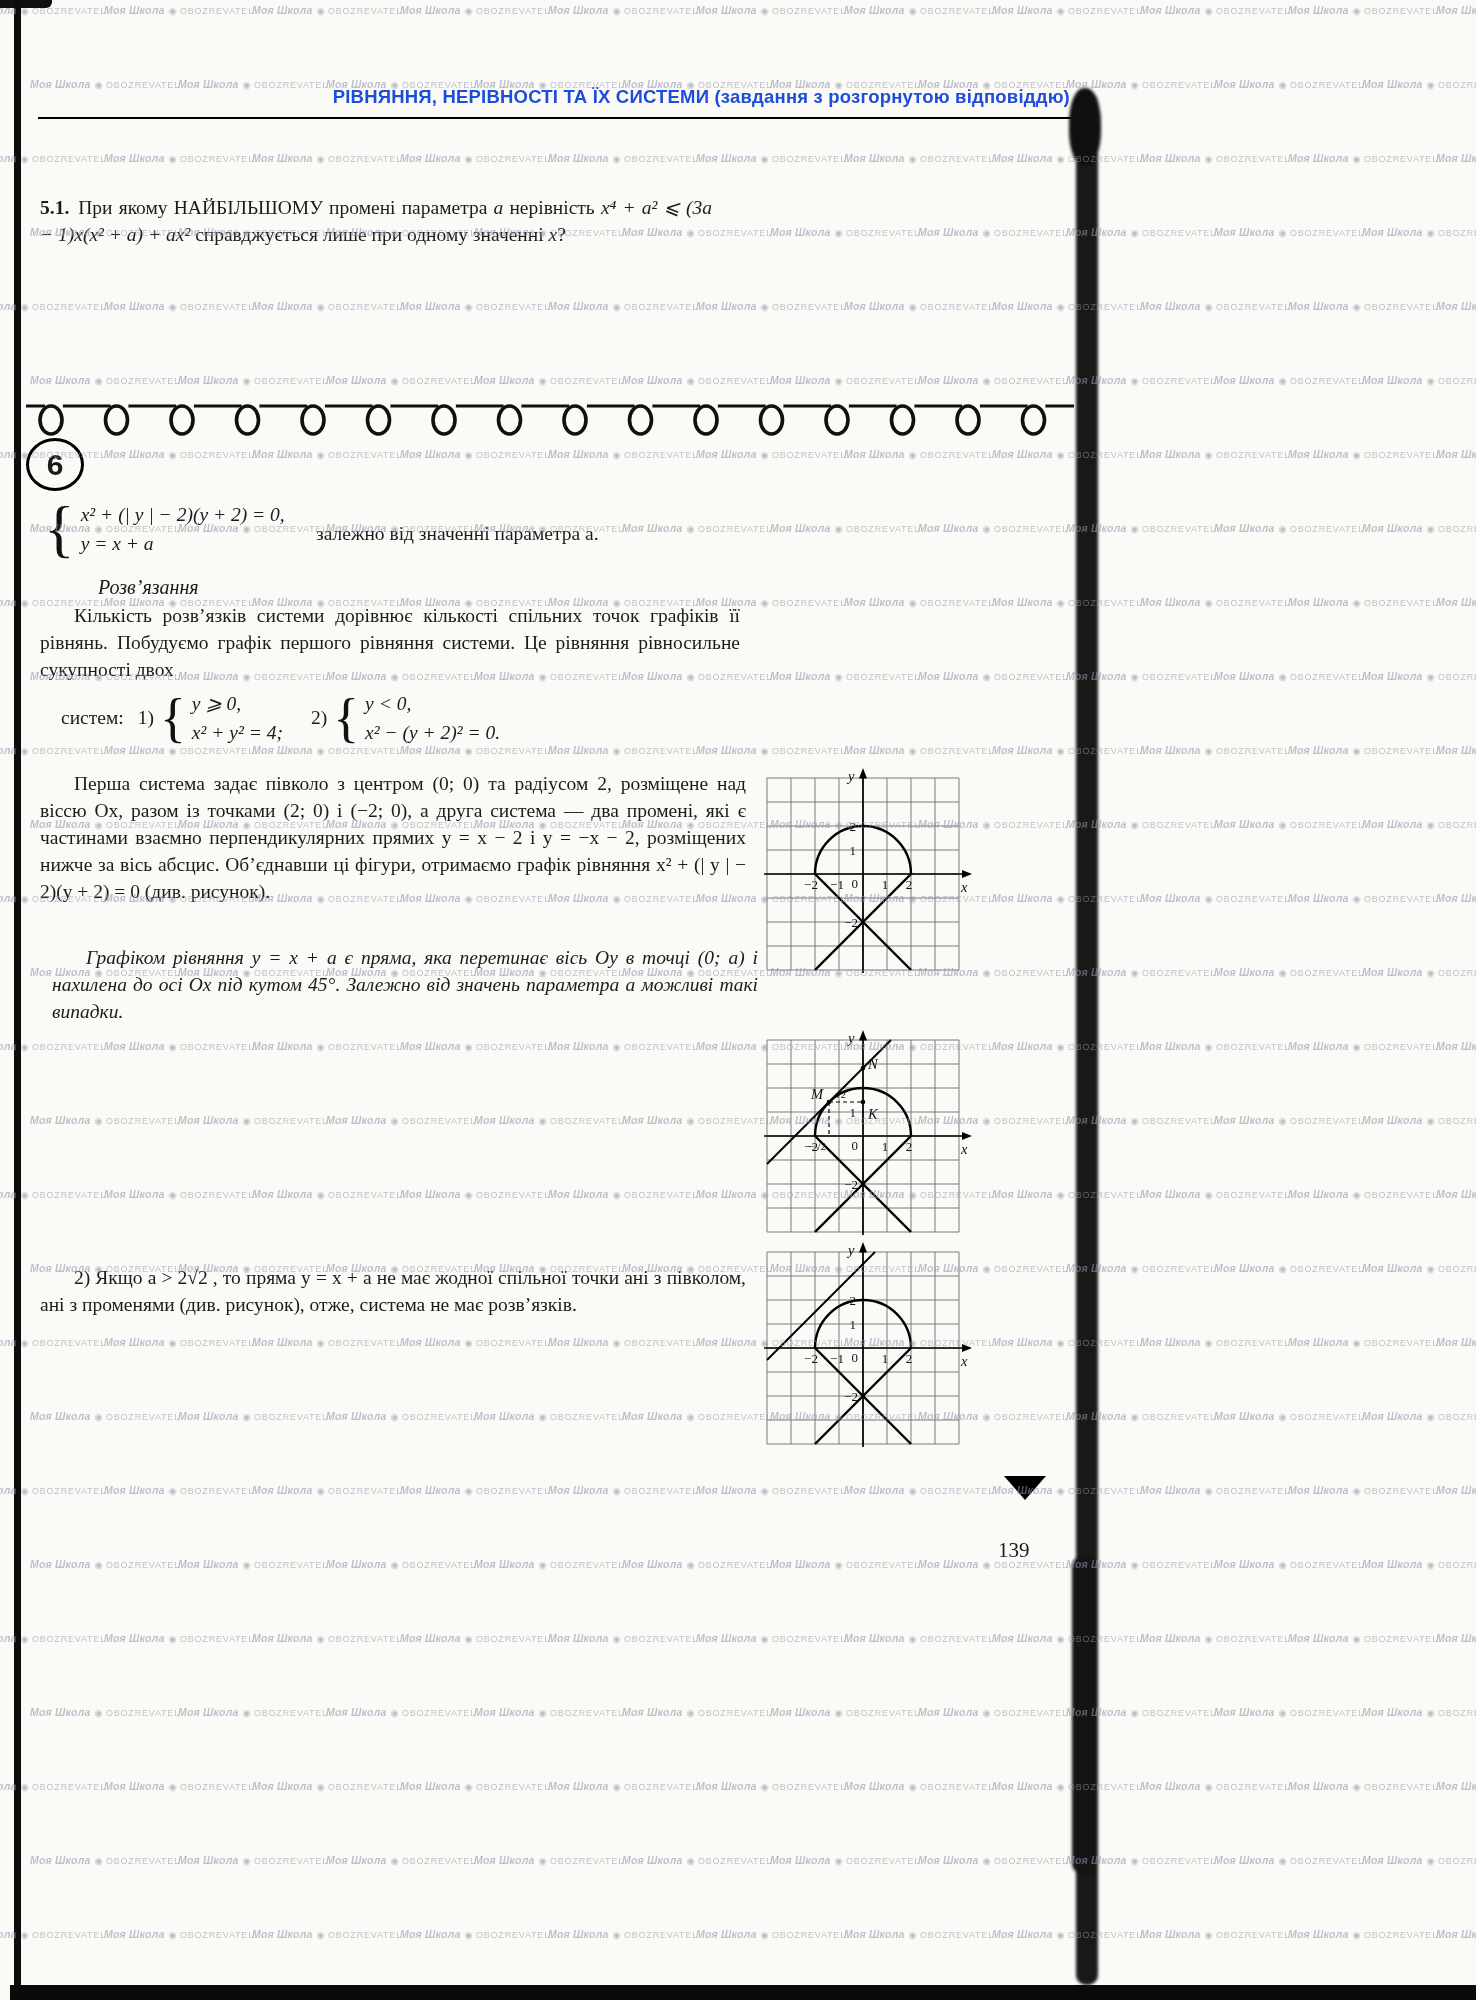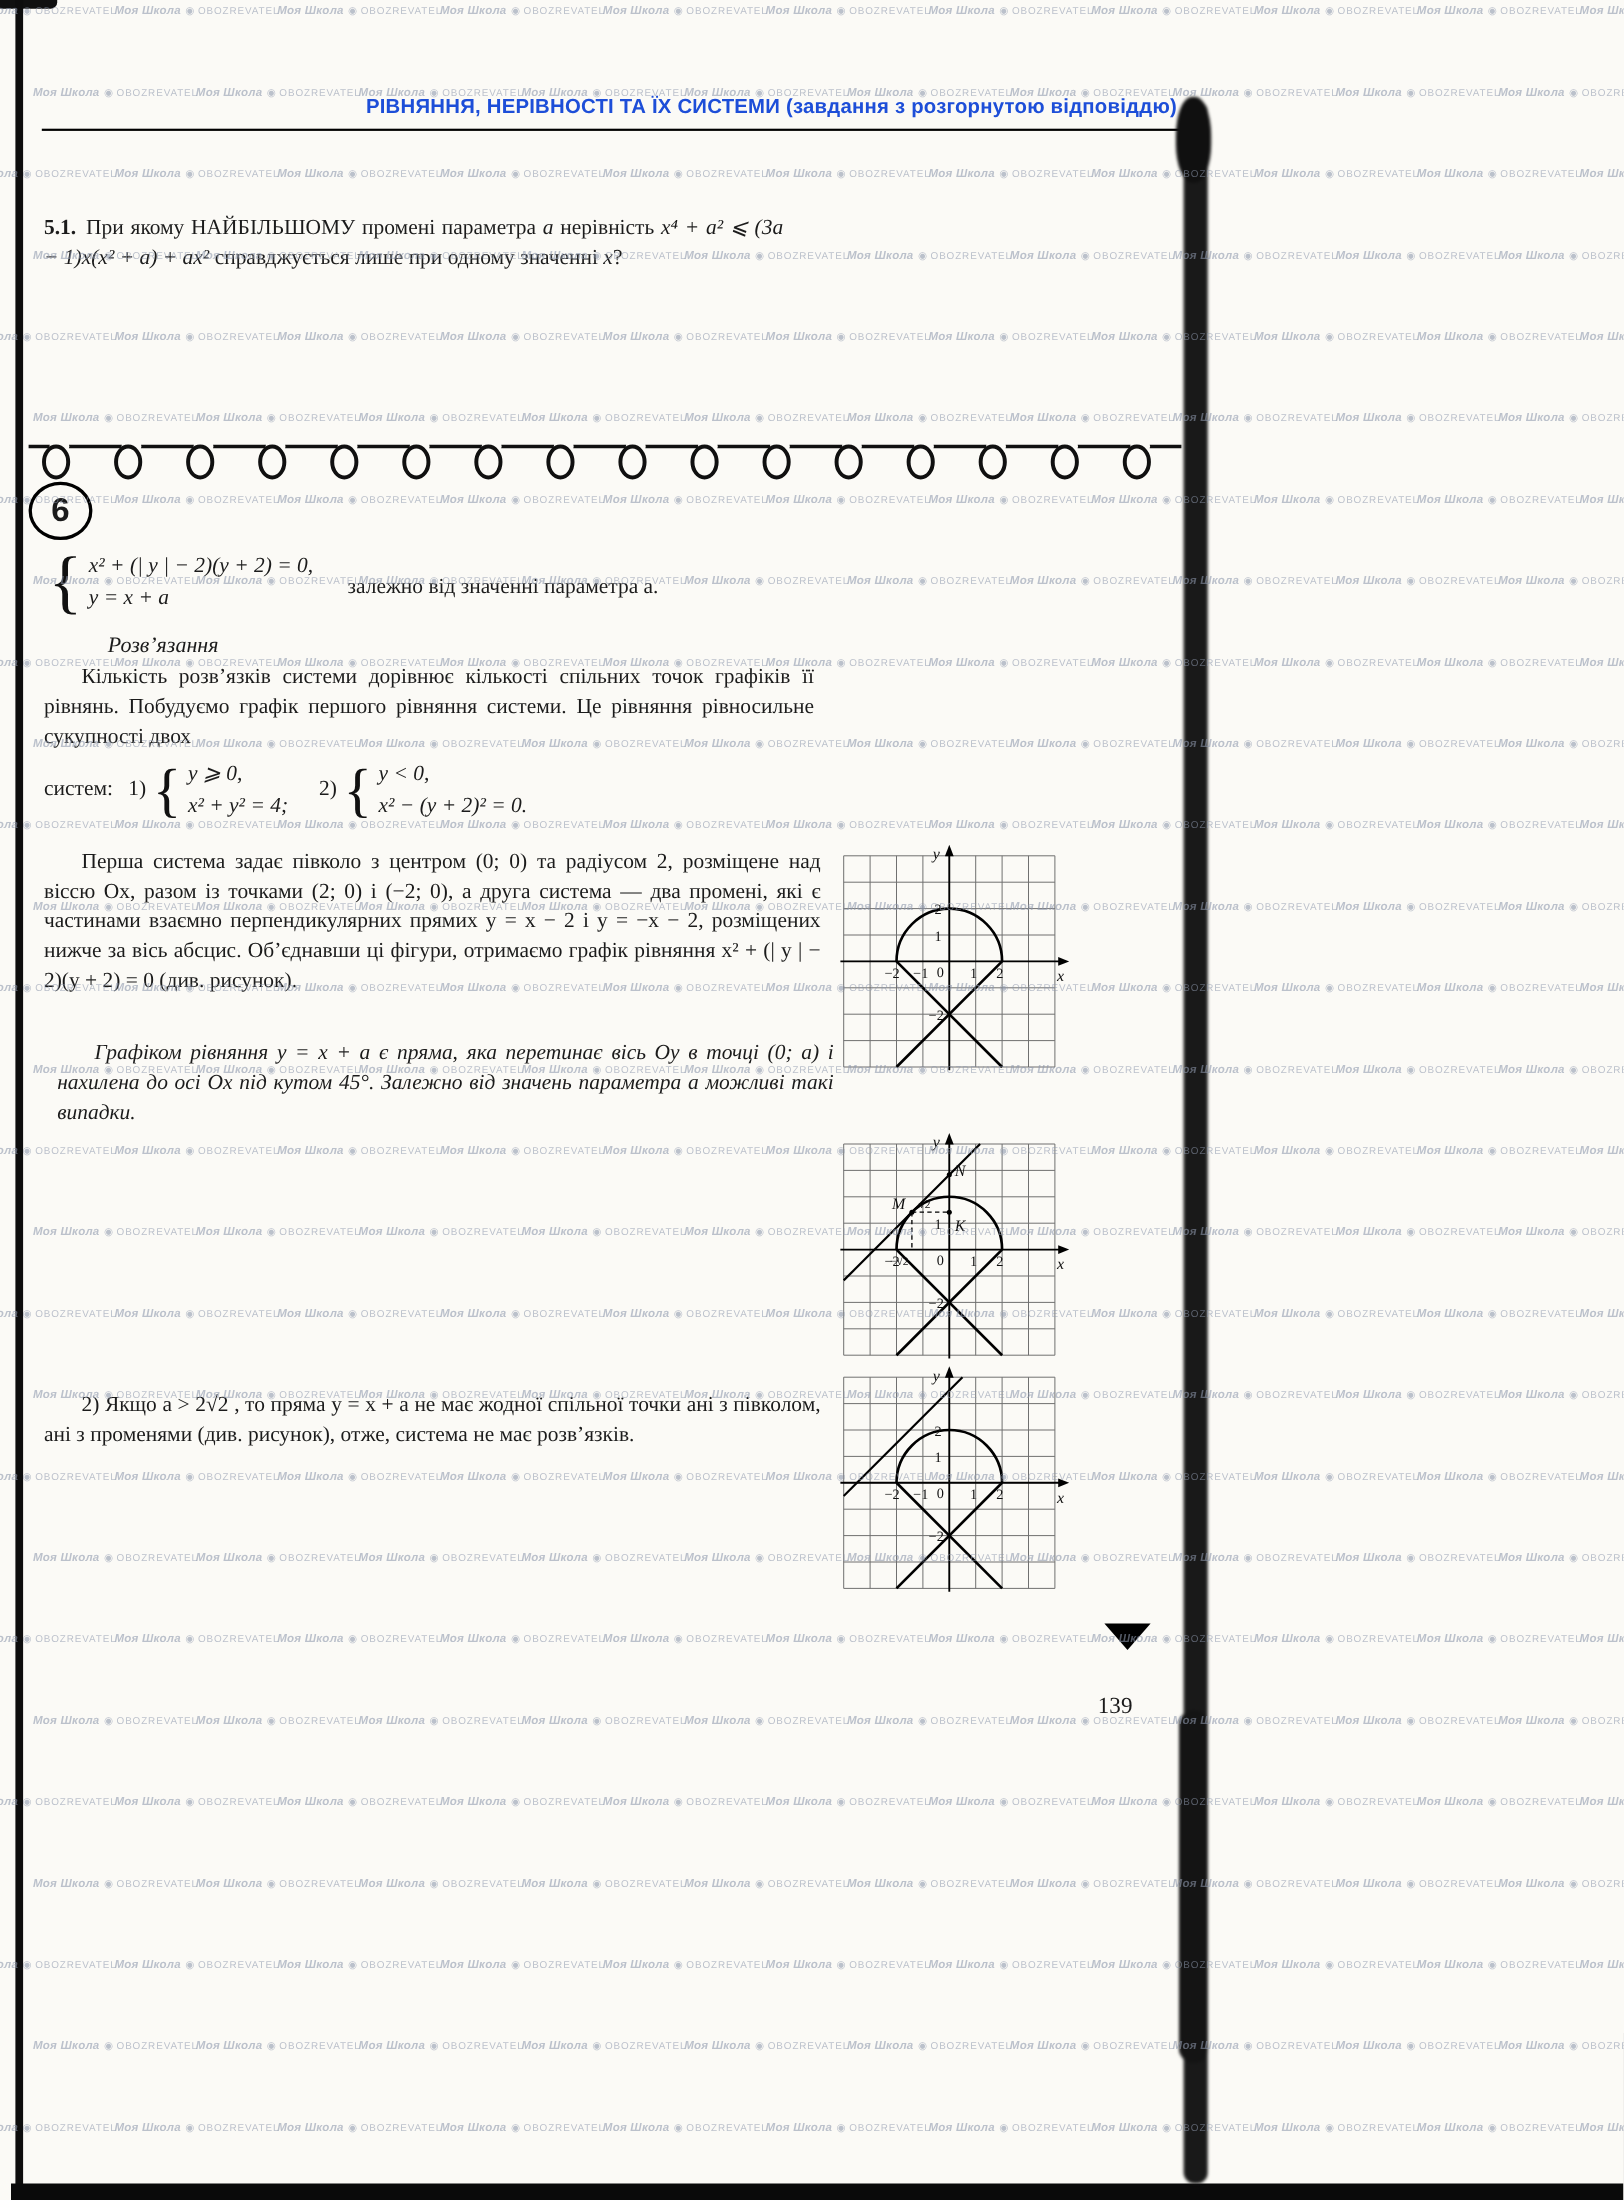--- a/index.html
+++ b/index.html
@@ -47,21 +47,21 @@
   .brace-lg { font-size:64px; line-height:62px; }
   .brace-sm { font-size:54px; line-height:52px; }
   .sys-col { display:flex; flex-direction:column; gap:7px; margin-left:6px; }
   .sys-col > div { font-size:19.5px; line-height:22px; }
   .sys-aside { position:absolute; left:272px; top:25px; white-space:nowrap; font-size:19.5px; }
 
   .solution-label { left:98px; top:574px; font-style:italic; font-size:20px; text-align:left; width:300px; }
 
   .para1 { left:40px; top:602px; width:700px; }
   .two-systems { position:absolute; left:40px; top:692px; display:flex; align-items:center; font-size:19.5px; }
-  .ts-prefix { margin-right:14px; }
+  .ts-prefix { margin-right:14px;margin-left:21px; }
   .ts-num { margin-right:6px; }
   .ml { margin-left:28px; }
 
   .para2 { left:40px; top:770px; width:706px; }
   .para3 { left:52px; top:944px; width:706px;font-style:italic; }
   .para4 { left:40px; top:1060px; width:706px; }
   .para5 { left:40px; top:1264px; width:706px; }
 
   
   .figure { position:absolute; left:762px; z-index:10; }

